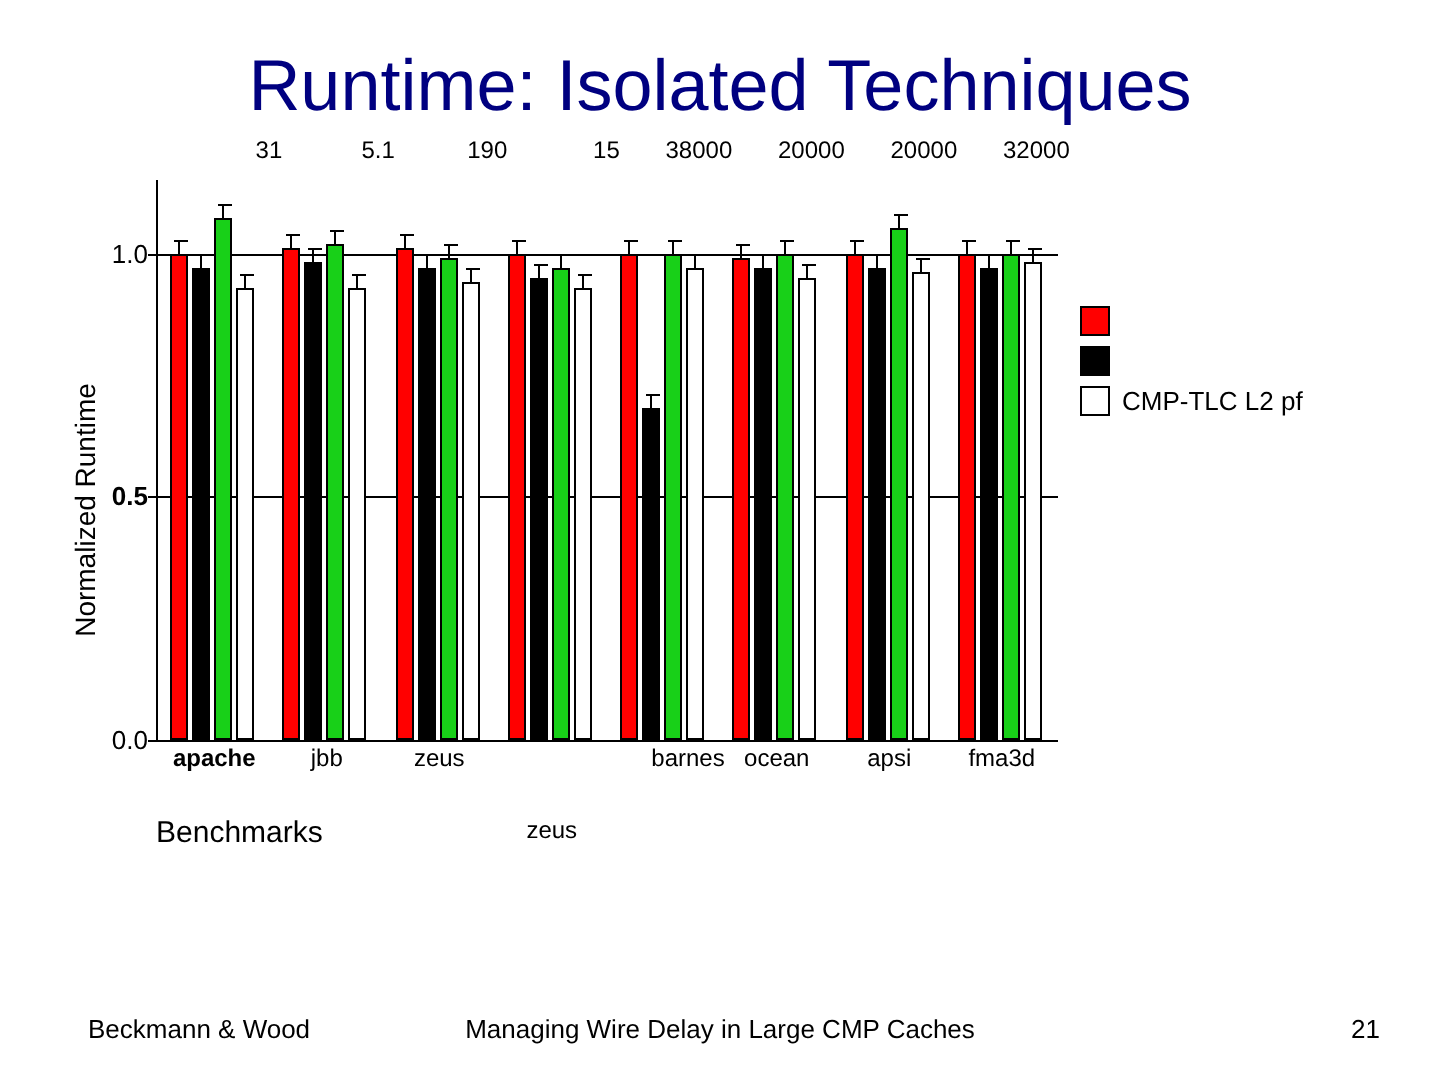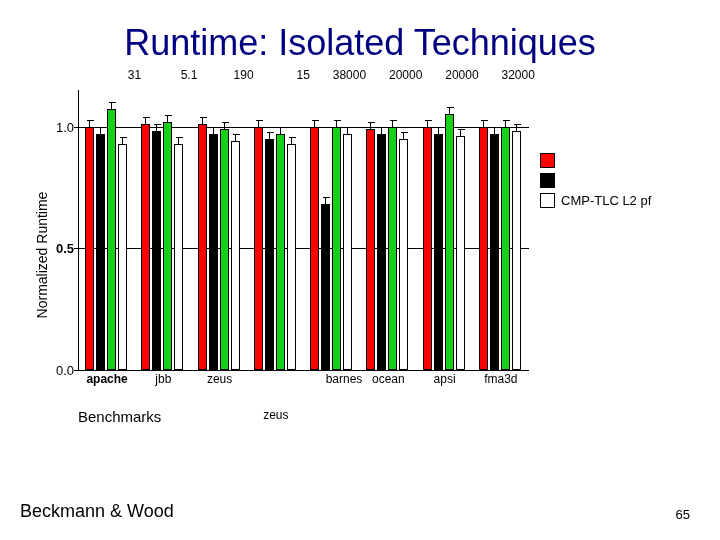--- a/index.html
+++ b/index.html
@@ -15,21 +15,21 @@
   .xlabel{position:absolute;left:38px;top:313px;width:450px;text-align:left;font-size:15px}
   .bar{position:absolute;bottom:0;width:9px;border:1px solid #000;box-sizing:border-box}
   .err{position:absolute;top:-8px;left:3px;width:3px;height:8px;border-left:1px solid #000;border-right:0}
   .err:before{content:"";position:absolute;top:0;left:-3px;width:7px;height:0;border-top:1px solid #000}
   .err:after{content:"";position:absolute;bottom:0;left:-3px;width:7px;height:0;border-top:1px solid #000}
   .cl-label{position:absolute;top:282px;width:60px;text-align:center;font-size:12px;white-space:nowrap}
   .cl-upper{position:absolute;top:-22px;width:60px;text-align:right;font-size:12px;transform:translateX(-4px)}
   .legend{position:absolute;left:500px;top:55px;width:180px;font-size:13px}
   .legend-row{display:flex;align-items:center;height:20px}
   .swatch{width:13px;height:13px;border:1px solid #000;margin-right:6px;flex-shrink:0}
-  .footer-left{position:absolute;left:20px;bottom:18px;font-size:18px}
+  .footer-left{position:absolute;left:44px;bottom:18px;font-size:13px}
   .footer-center{position:absolute;left:0;bottom:18px;width:720px;text-align:center;font-size:13px}
   .footer-right{position:absolute;right:30px;bottom:18px;font-size:13px}
 </style>
 </head>
 <body>
 
 <div class="slide">
   <div class="title">Runtime: Isolated Techniques</div>
 
   <div class="chart-area">
@@ -168,14 +168,15 @@
           <div class="swatch" style="background: rgb(0, 0, 0);"></div>
         </div>
         <div class="legend-row">
           <div class="swatch" style="background: rgb(255, 255, 255);"></div>
           <span>CMP-TLC L2 pf</span>
         </div>
       </div>
   </div>
 
   <div class="footer-left">Beckmann &amp; Wood</div>
-  <div class="footer-right">65</div>
+  <div class="footer-center">Managing Wire Delay in Large CMP Caches</div>
+  <div class="footer-right">21</div>
 </div>
 
 </body></html>

